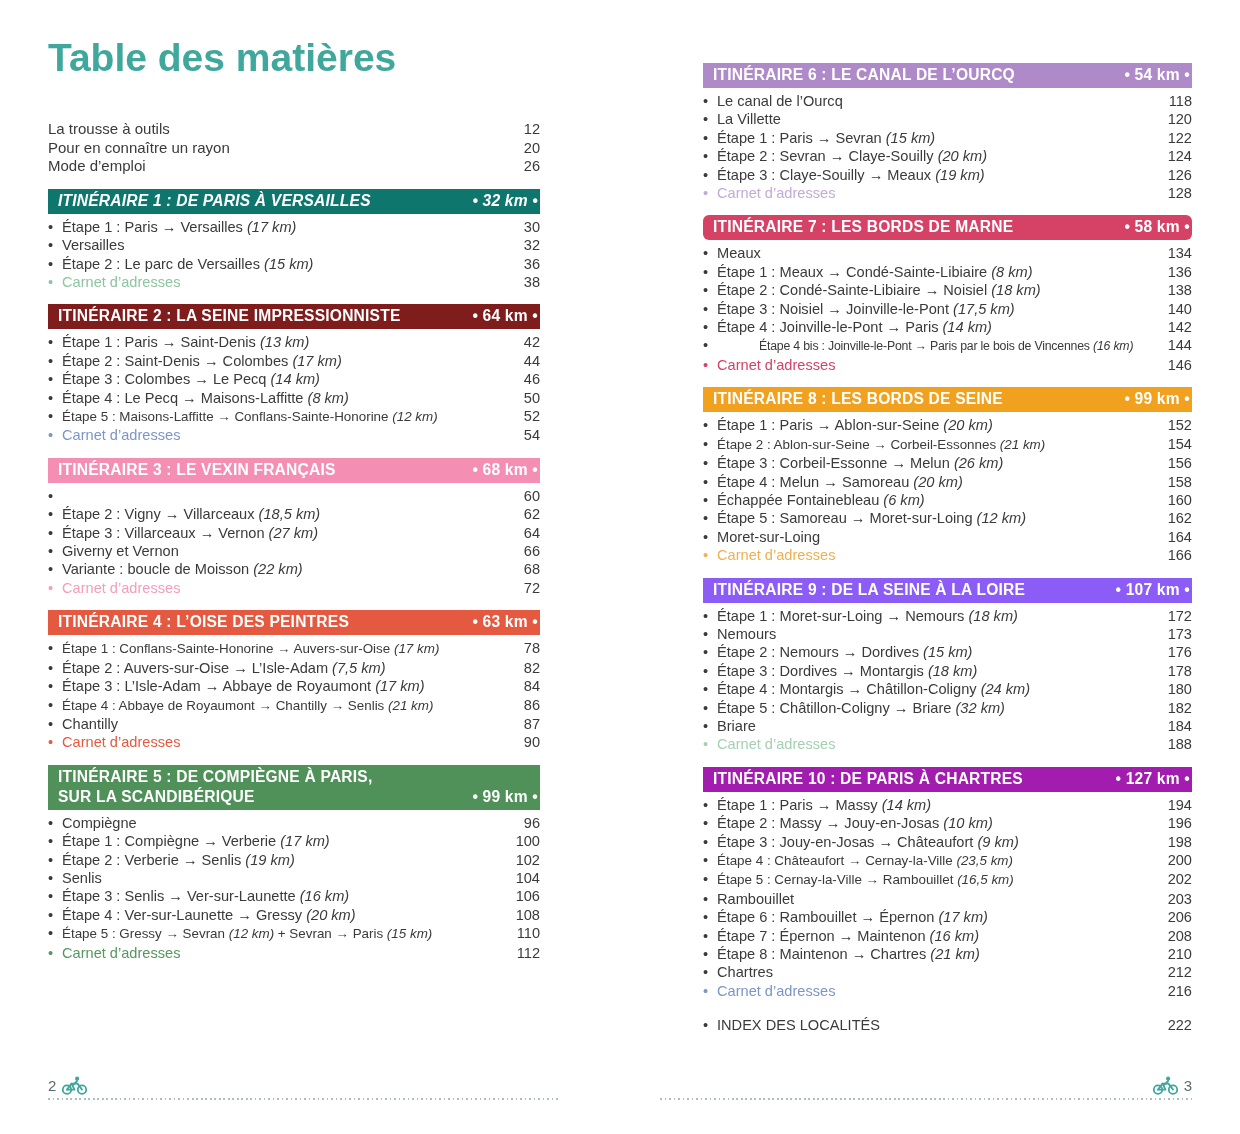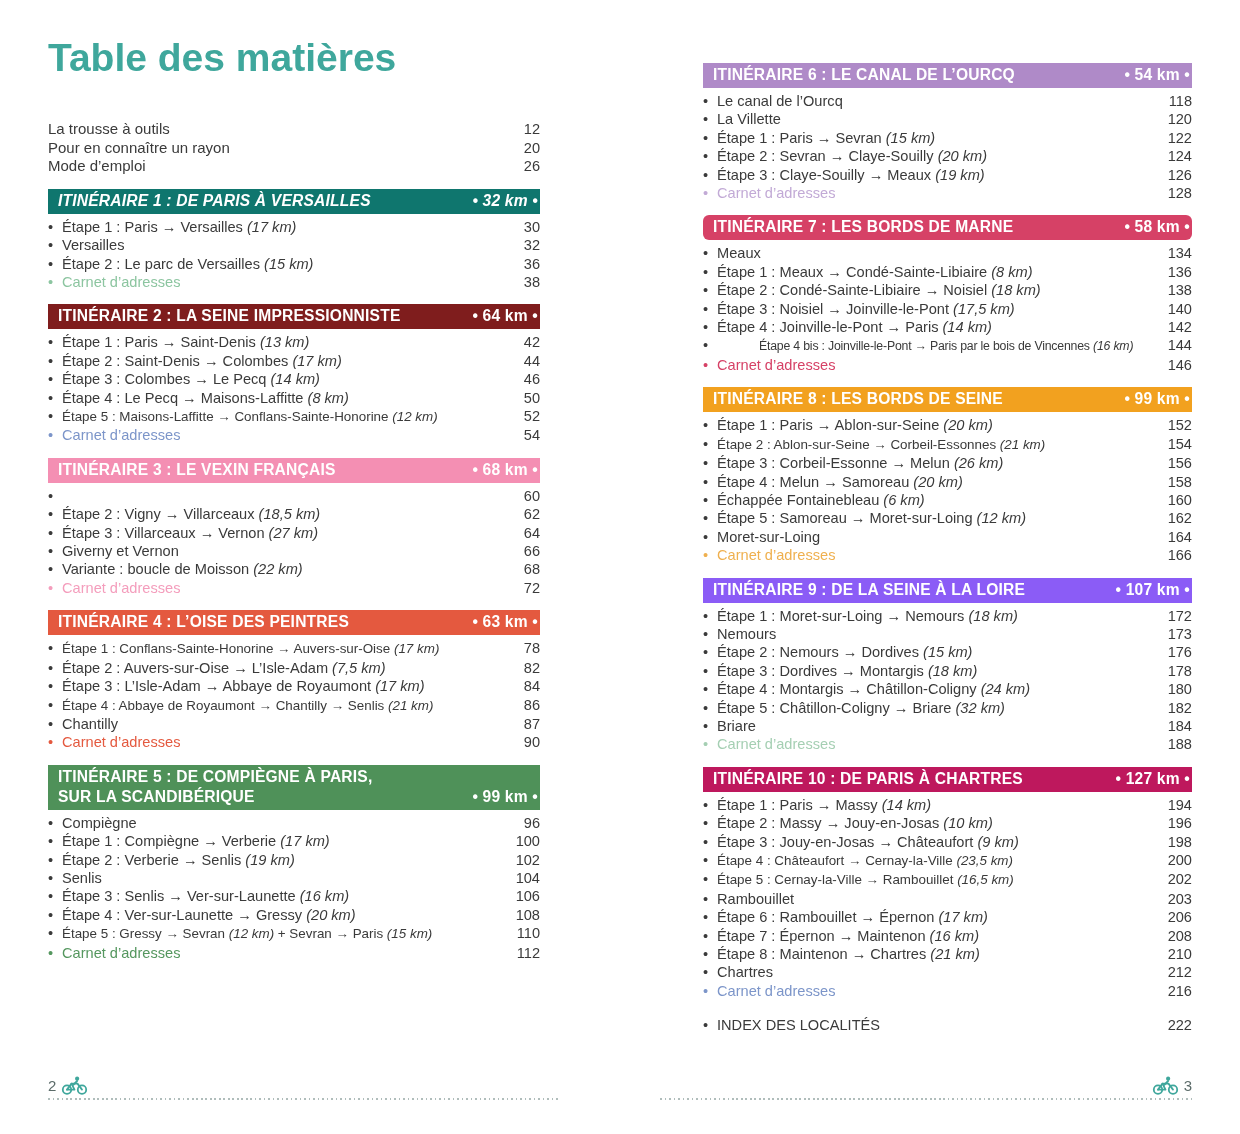--- a/index.html
+++ b/index.html
@@ -508,21 +508,21 @@
           </div>
           <div class="row">
             <span class="bullet" style="color: rgb(165, 207, 179);">•</span>
             <span class="txt" style="color: rgb(165, 207, 179);"><span>Carnet d’adresses</span></span>
             <span class="fill"></span>
             <span class="pg">188</span>
           </div>
         </div>
       </section>
       <section class="toc-section">
-        <div class="band" style="background: #be185d;">
+        <div class="band" style="background: #a21caf;">
           <div class="band-title">
             <div>ITINÉRAIRE 10 : DE PARIS À CHARTRES</div>
           </div>
           <div class="band-km">• 127 km •</div>
         </div>
         <div class="rows">
           <div class="row">
             <span class="bullet">•</span>
             <span class="txt"><span>Étape 1 : Paris → Massy </span><i>(14 km)</i></span>
             <span class="fill"></span>

